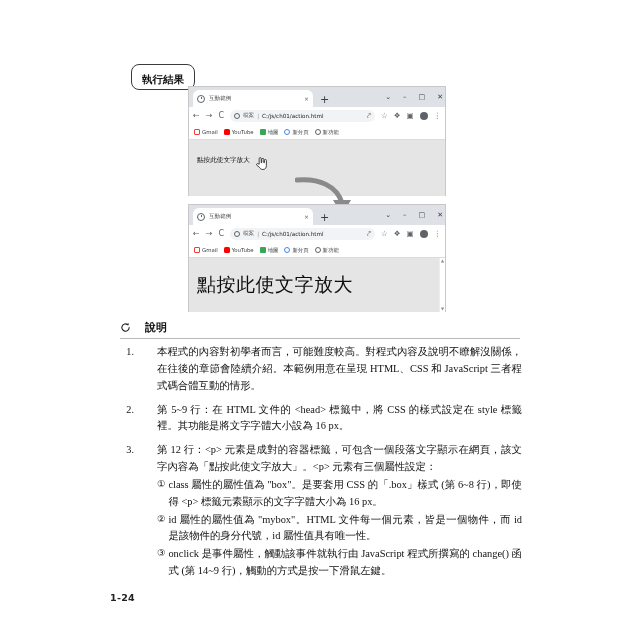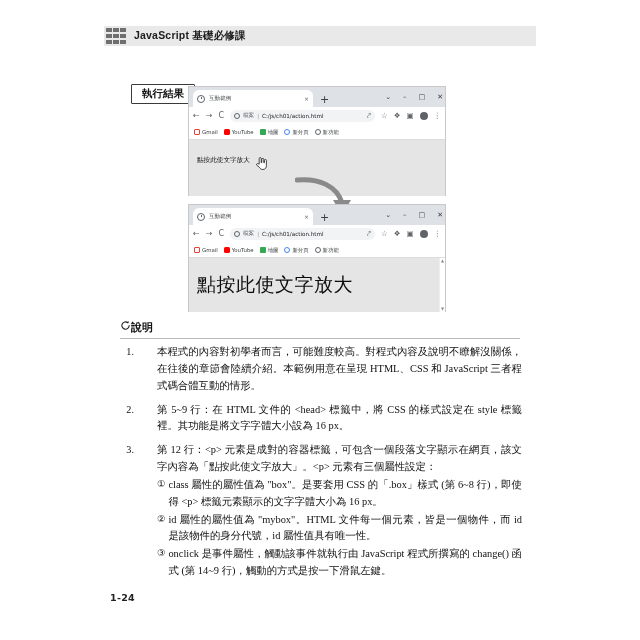--- a/index.html
+++ b/index.html
@@ -26,25 +26,25 @@
   }
   .hdr-grid i{background:#6f6f6f;display:block;}
   .hdr-title{
     font-family:"Liberation Sans", sans-serif;
     font-size:10.5px;font-weight:bold;color:#1d1d1d;letter-spacing:.2px;
   }
 
   
   .pill{
     position:absolute;left:131px;top:64px;
-    border:1.1px solid #3a3a3a;border-radius:1px;
-    padding:2px 10px 3px 10px;
+    border:1.1px solid #3a3a3a;border-radius:8px;
+    padding:8px 10px 3px 10px;
     font-family:"DejaVu Sans", sans-serif;
     font-size:10.5px;font-weight:bold;color:#141414;
-    background:#fff;line-height:1.2;margin-top:20px;
+    background:#fff;line-height:1.2;
   }
 
   
   .browser{
     position:absolute;
     background:#ffffff;
     border:1px solid #c8c8c8;
     box-sizing:border-box;
   }
   #browser-1{left:188px;top:86px;width:258px;height:110px;}
@@ -164,21 +164,21 @@
   .cursor-hand{
     position:absolute;left:66px;top:16px;width:12px;height:14px;
   }
 
   
   .arrow{position:absolute;left:295px;top:176px;width:80px;height:40px;}
 
   
   .sec-head{
     position:absolute;left:120px;top:320px;width:400px;
-    display:flex;align-items:flex-start;gap:0;
+    display:flex;align-items:center;gap:14px;
     padding-bottom:3px;border-bottom:1px solid #b9b9b9;
   }
   .sec-head-title{
     font-family:"DejaVu Sans", sans-serif;
     font-size:11px;font-weight:bold;color:#121212;
   }
   .refresh-ic{width:11px;height:11px;flex:0 0 auto;}
 
   .olist{
     position:absolute;left:120px;top:344px;width:402px;
@@ -201,34 +201,20 @@
     position:absolute;left:110px;top:592px;
     font-family:"DejaVu Sans", sans-serif;
     font-size:9.5px;color:#222;font-weight:bold;letter-spacing:.3px;text-align:right;
   }
 </style>
 </head>
 <body>
 
 <div class="page">
 
-  <div class="hdr">
-    <div class="hdr-grid">
-      <i></i>
-        <i></i>
-        <i></i>
-        <i></i>
-        <i></i>
-        <i></i>
-        <i></i>
-        <i></i>
-        <i></i>
-    </div>
-    <div class="hdr-title">JavaScript 基礎必修課</div>
-  </div>
 
   <div class="pill">執行結果</div>
 
   <div class="browser" id="browser-1">
 
     <div class="bw-tabstrip">
       <div class="bw-tab">
         <span class="favicon"></span>
         <span class="tab-title">互動範例</span>
         <span class="tab-close">×</span>

